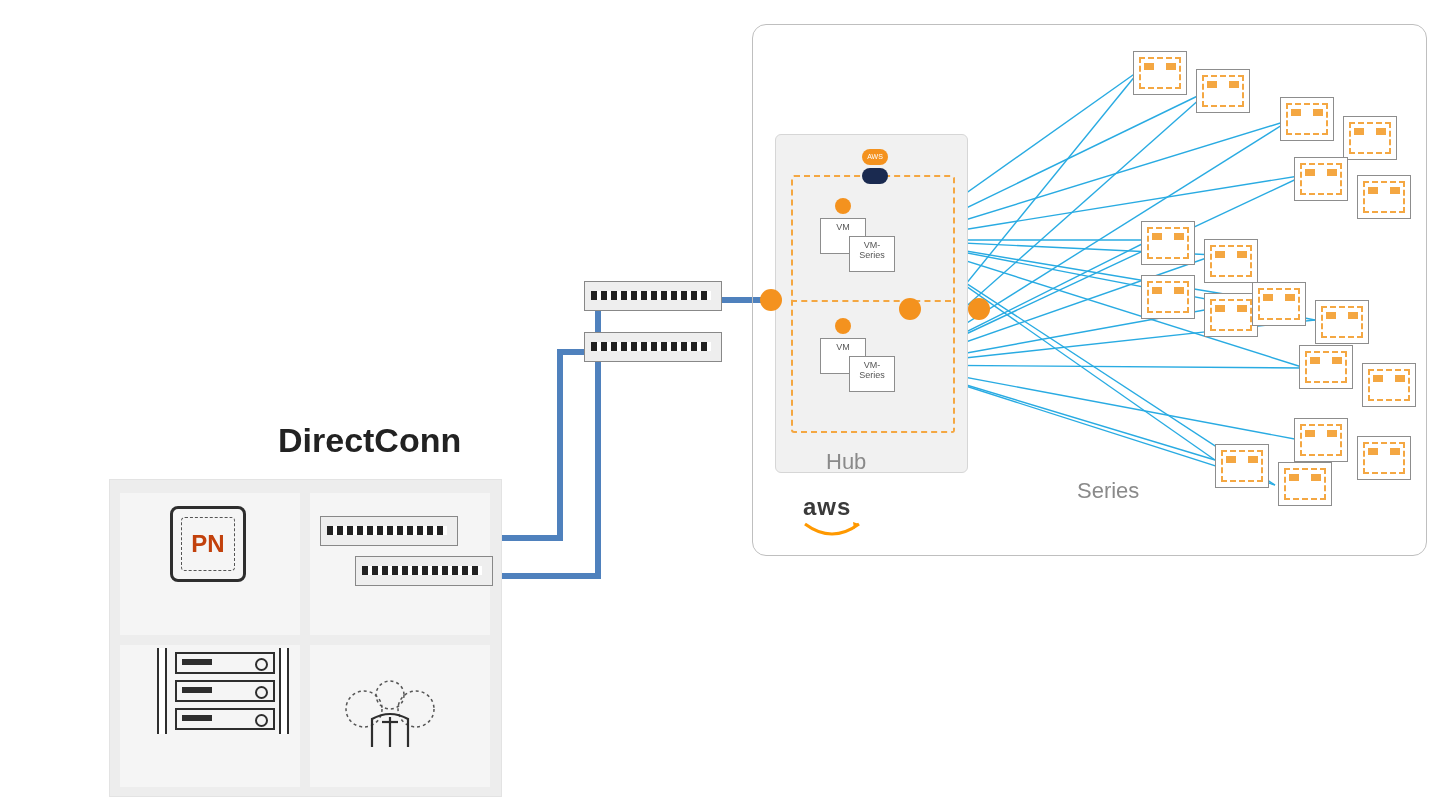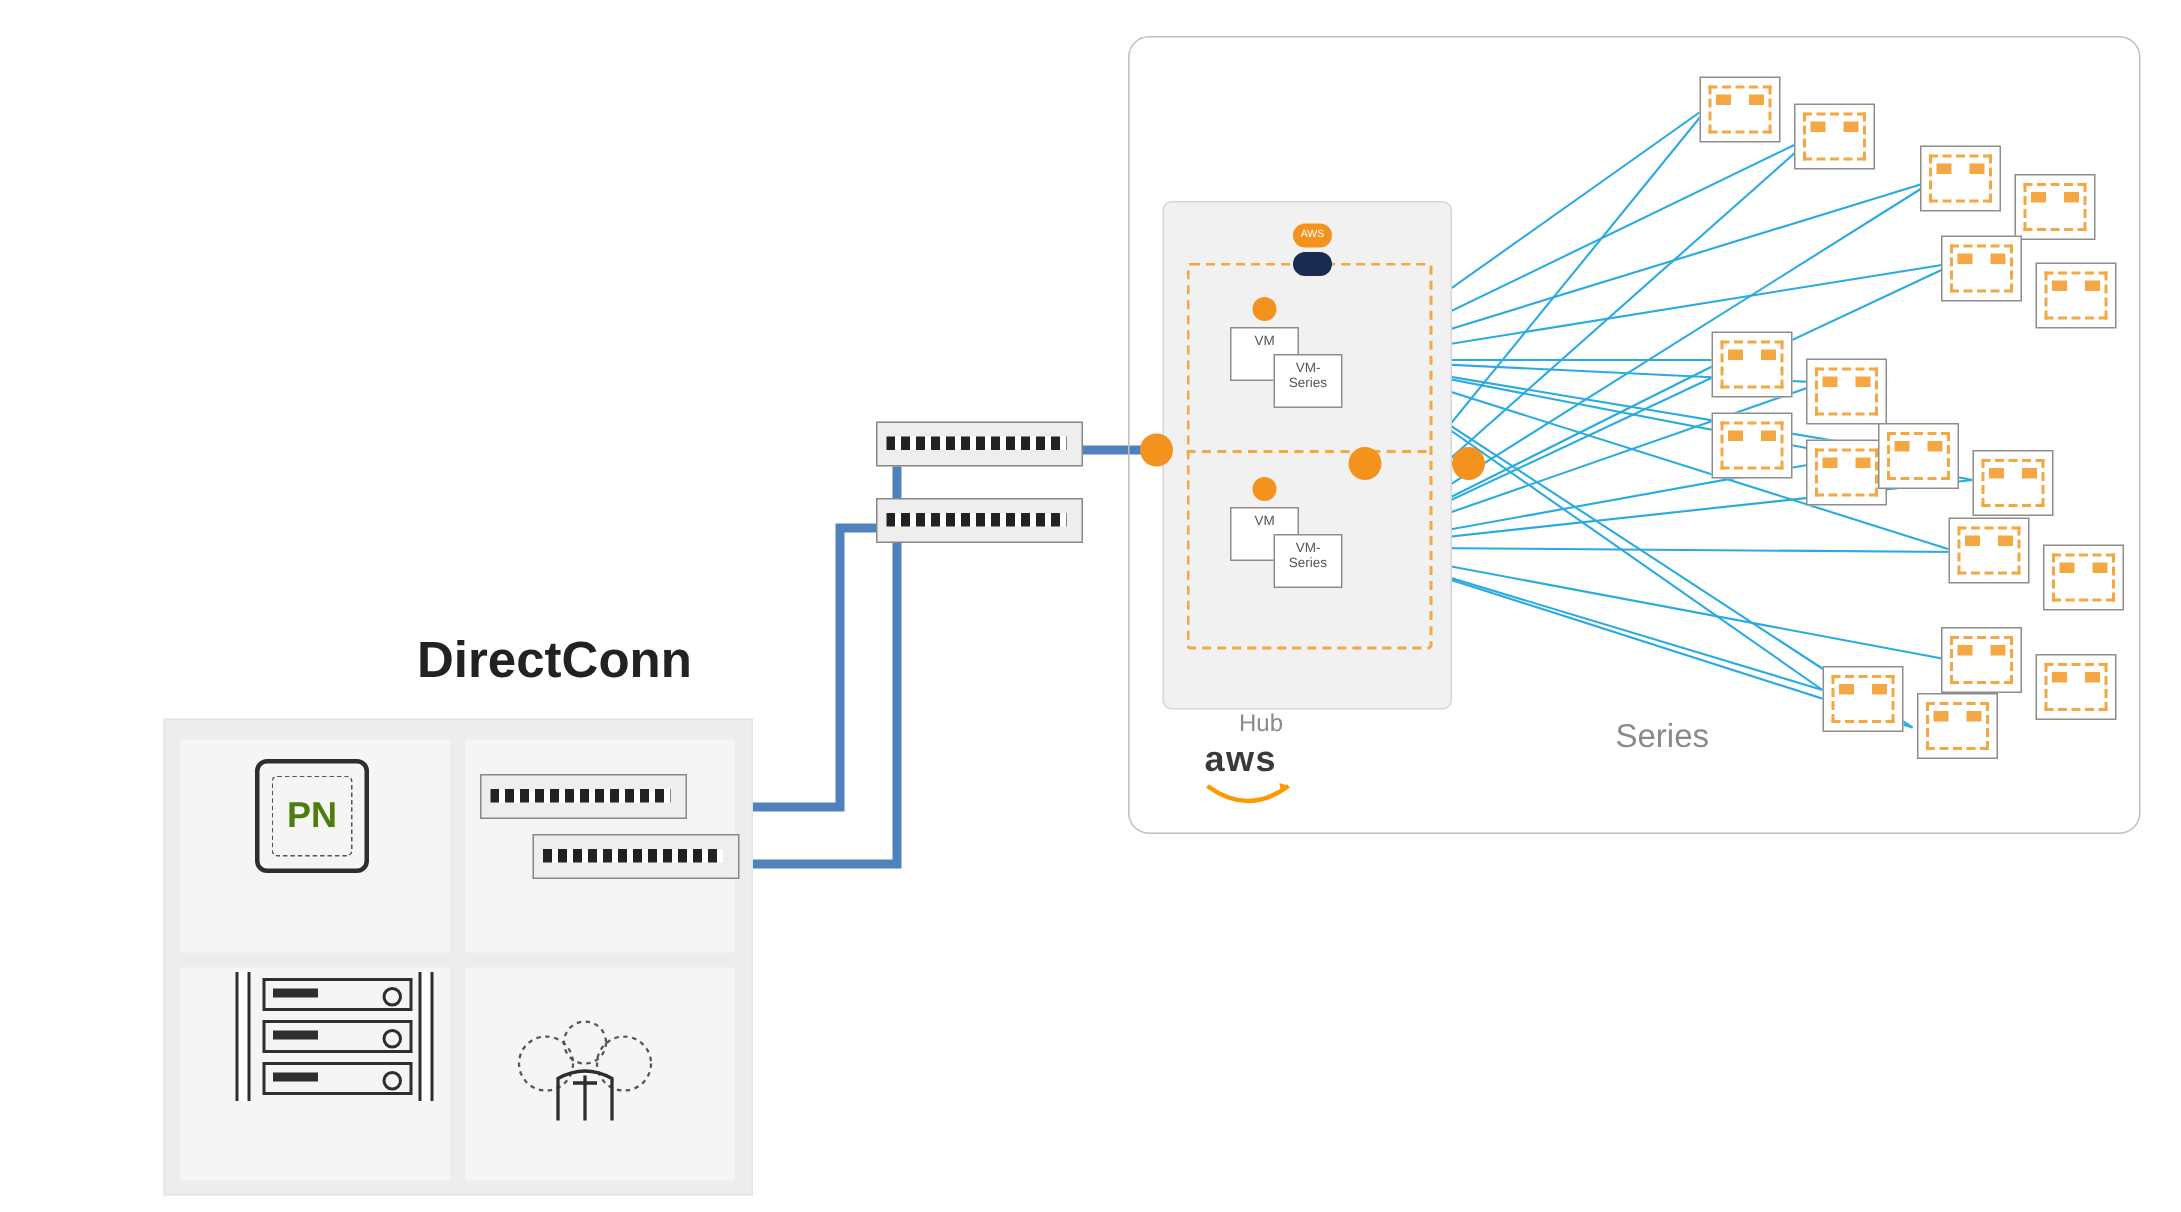--- a/index.html
+++ b/index.html
@@ -9,35 +9,35 @@
   .cell1{left:10px;top:13px}
   .cell2{left:200px;top:13px}
   .cell3{left:10px;top:165px}
   .cell4{left:200px;top:165px}
   .dc-title{left:278px;top:421px;font-size:34px;font-weight:700;color:#222}
   .aws-frame{left:752px;top:24px;width:673px;height:530px;border:1px solid #bfbfbf;border-radius:14px}
   .hub-box{left:775px;top:134px;width:191px;height:337px;background:#f1f1f1;border:1px solid #d6d6d6;border-radius:6px}
   .hub-dash{left:791px;top:175px;width:160px;height:254px;border:2px dashed #f4a742;border-radius:3px}
   .hub-mid{border-top:2px dashed #f4a742;left:791px;top:300px;width:160px;height:0}
   .vm{background:#fff;border:1px solid #8d8d8d;width:46px;height:36px;font-size:9px;color:#555;line-height:10px;padding:3px 2px 0 2px;box-sizing:border-box;text-align:center}
-  .hub-label{left:826px;top:474px;font-size:16px;color:#8a8a8a}
+  .hub-label{left:826px;top:449px;font-size:22px;color:#8a8a8a}
   .spokes-label{left:1077px;top:478px;font-size:22px;color:#8a8a8a}
   .aws-label{left:803px;top:493px;font-size:24px;font-weight:700;color:#3a3a3a;letter-spacing:1px}
   .aws-smile{left:803px;top:522px;width:58px;height:18px}
   .spoke{background:#fff;border:1px solid #8d8d8d;width:52px;height:42px}
   .sp-inner{border:2px dashed #f4a742;width:38px;height:28px;margin:5px auto 0 auto;position:relative}
   .sp-inner:before,.sp-inner:after{content:"";position:absolute;width:10px;height:7px;background:#f4a742}
   .sp-inner:before{left:3px;top:4px}
   .sp-inner:after{right:3px;top:4px}
   .switch{background:#eee;border:1px solid #888;width:136px;height:28px;position:absolute}
   .switch:before{content:"";position:absolute;left:6px;top:9px;width:120px;height:9px;background:repeating-linear-gradient(90deg,#222 0,#222 6px,#fff 6px,#fff 10px)}
   .line-blue{stroke:#4f81bd;stroke-width:6;fill:none}
   .line-thin{stroke:#29abe2;stroke-width:1.4;fill:none}
   .orange-dot{width:22px;height:22px;border-radius:50%;background:#f4921e}
-  .pn{left:170px;top:506px;width:70px;height:70px;border:3px solid #2e2e2e;border-radius:8px;display:flex;align-items:center;justify-content:center;font-size:24px;font-weight:700;color:#4d7c0f}
+  .pn{left:170px;top:506px;width:70px;height:70px;border:3px solid #2e2e2e;border-radius:8px;display:flex;align-items:center;justify-content:center;font-size:24px;font-weight:700;color:#c2410c}
   .pn-inner{border:1px dashed #555;width:52px;height:52px;display:flex;align-items:center;justify-content:center;border-radius:4px}
   .srv{border:2px solid #2e2e2e;width:96px;height:18px;position:absolute;left:175px}
   .srv:before{content:"";position:absolute;left:5px;top:5px;width:30px;height:6px;background:#2e2e2e}
   .srv:after{content:"";position:absolute;right:5px;top:4px;width:9px;height:9px;border:2px solid #2e2e2e;border-radius:50%}
   .rail{width:6px;height:86px;background:#fff;border-left:2px solid #2e2e2e;border-right:2px solid #2e2e2e;position:absolute;top:648px}
   .users circle{fill:none;stroke:#555;stroke-width:1.5;stroke-dasharray:3 3}
   .lead{fill:none;stroke:#2e2e2e;stroke-width:2.2}
   .cloud{width:26px;height:16px;border-radius:10px;background:#f4921e;color:#fff;font-size:7px;text-align:center;line-height:16px;position:absolute}
   .cloud.dark{background:#1a2a50}
   svg.net{position:absolute;left:0;top:0;width:1454px;height:808px;pointer-events:none}

